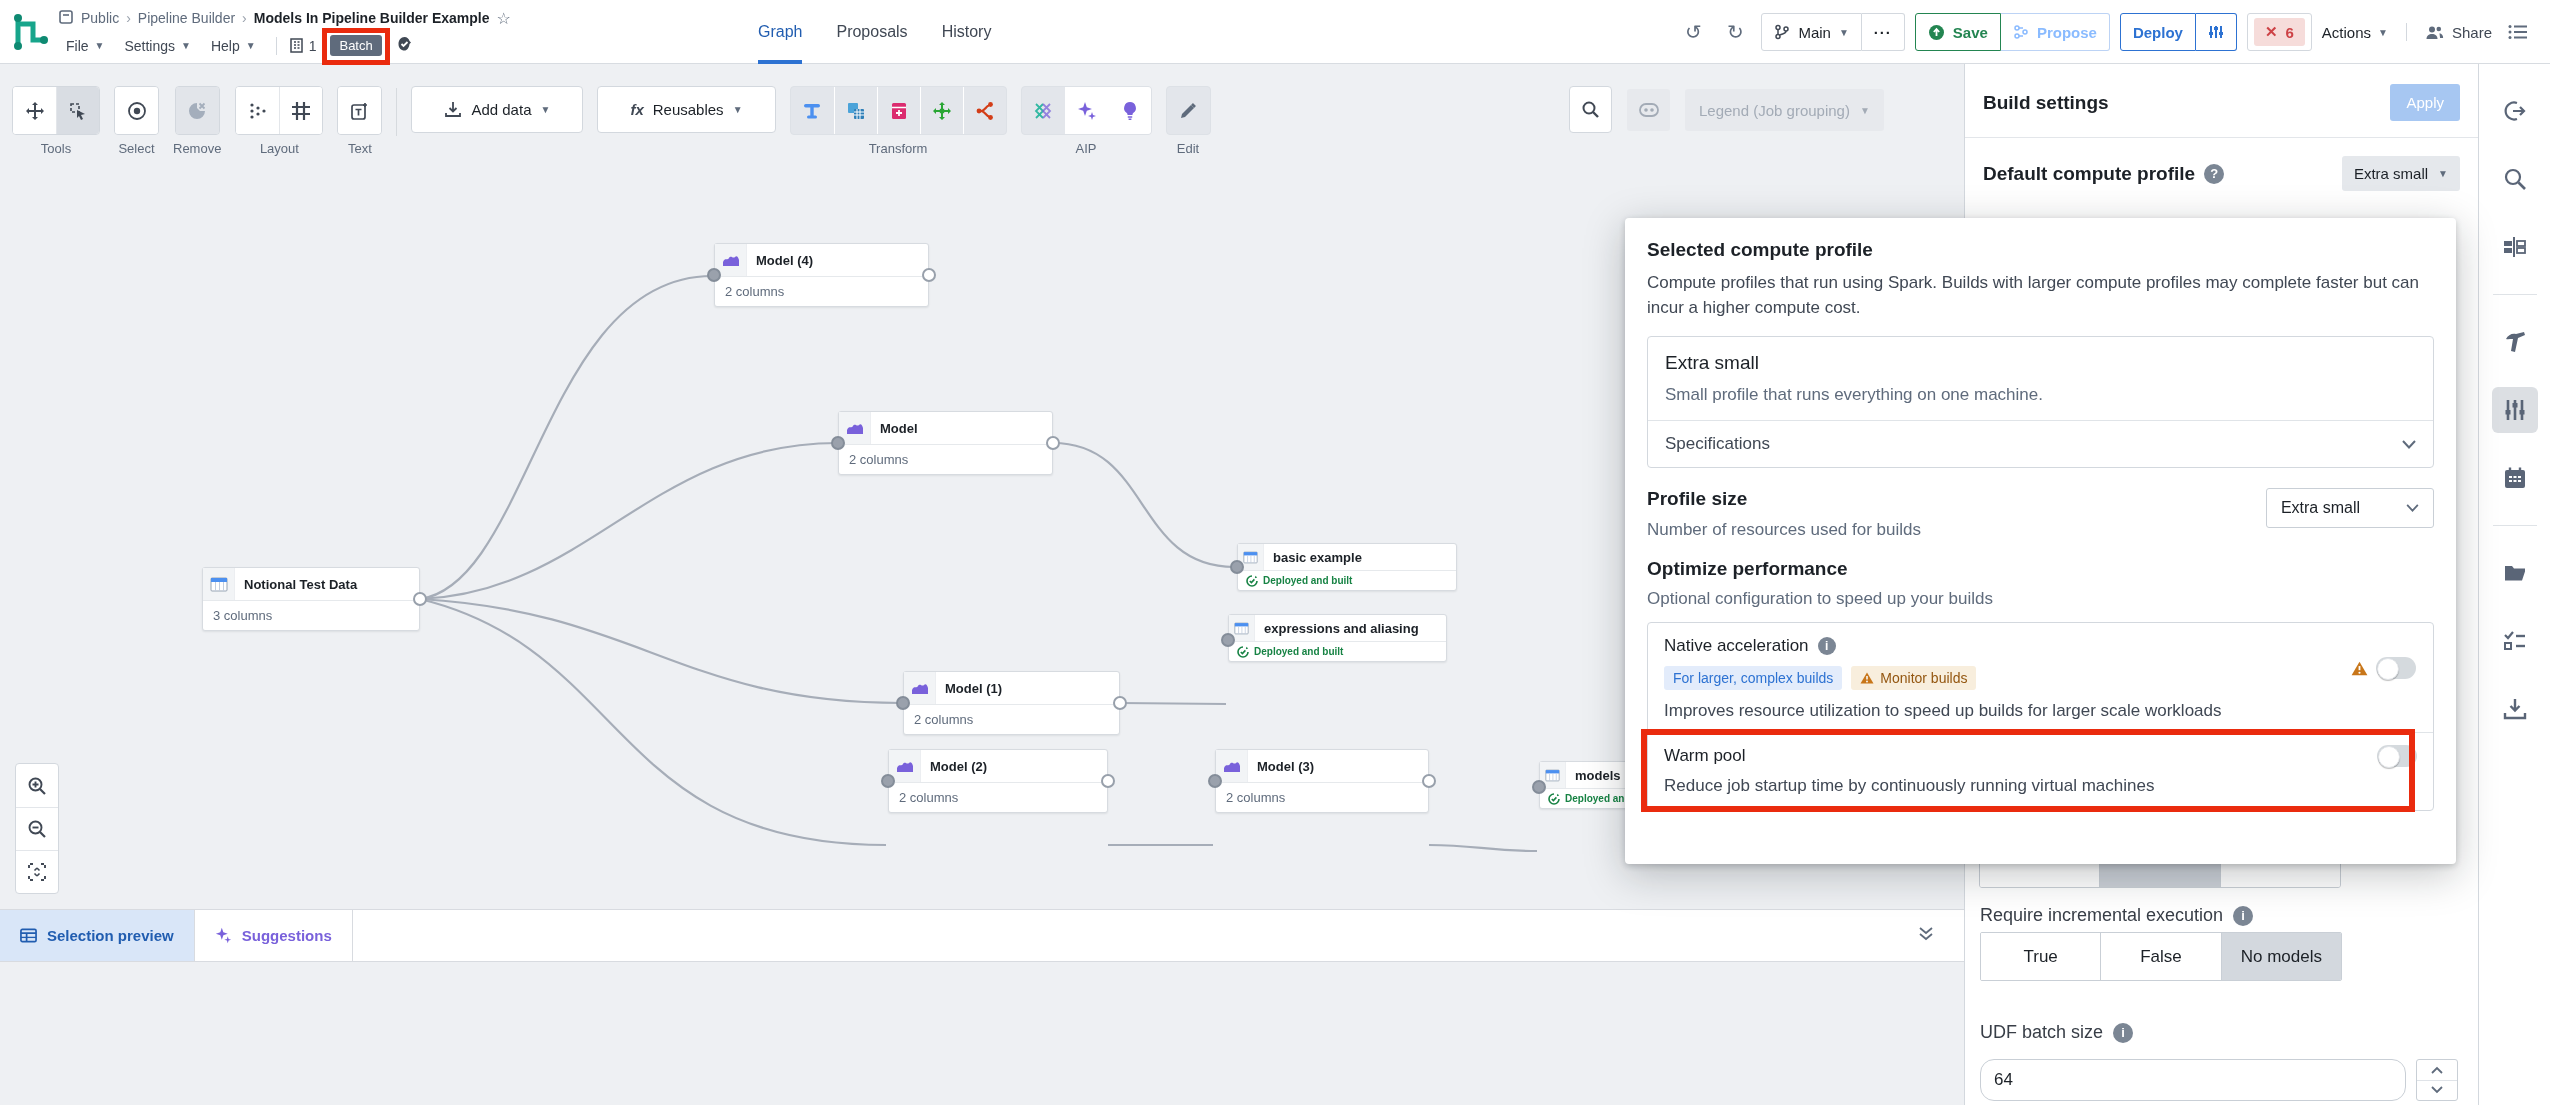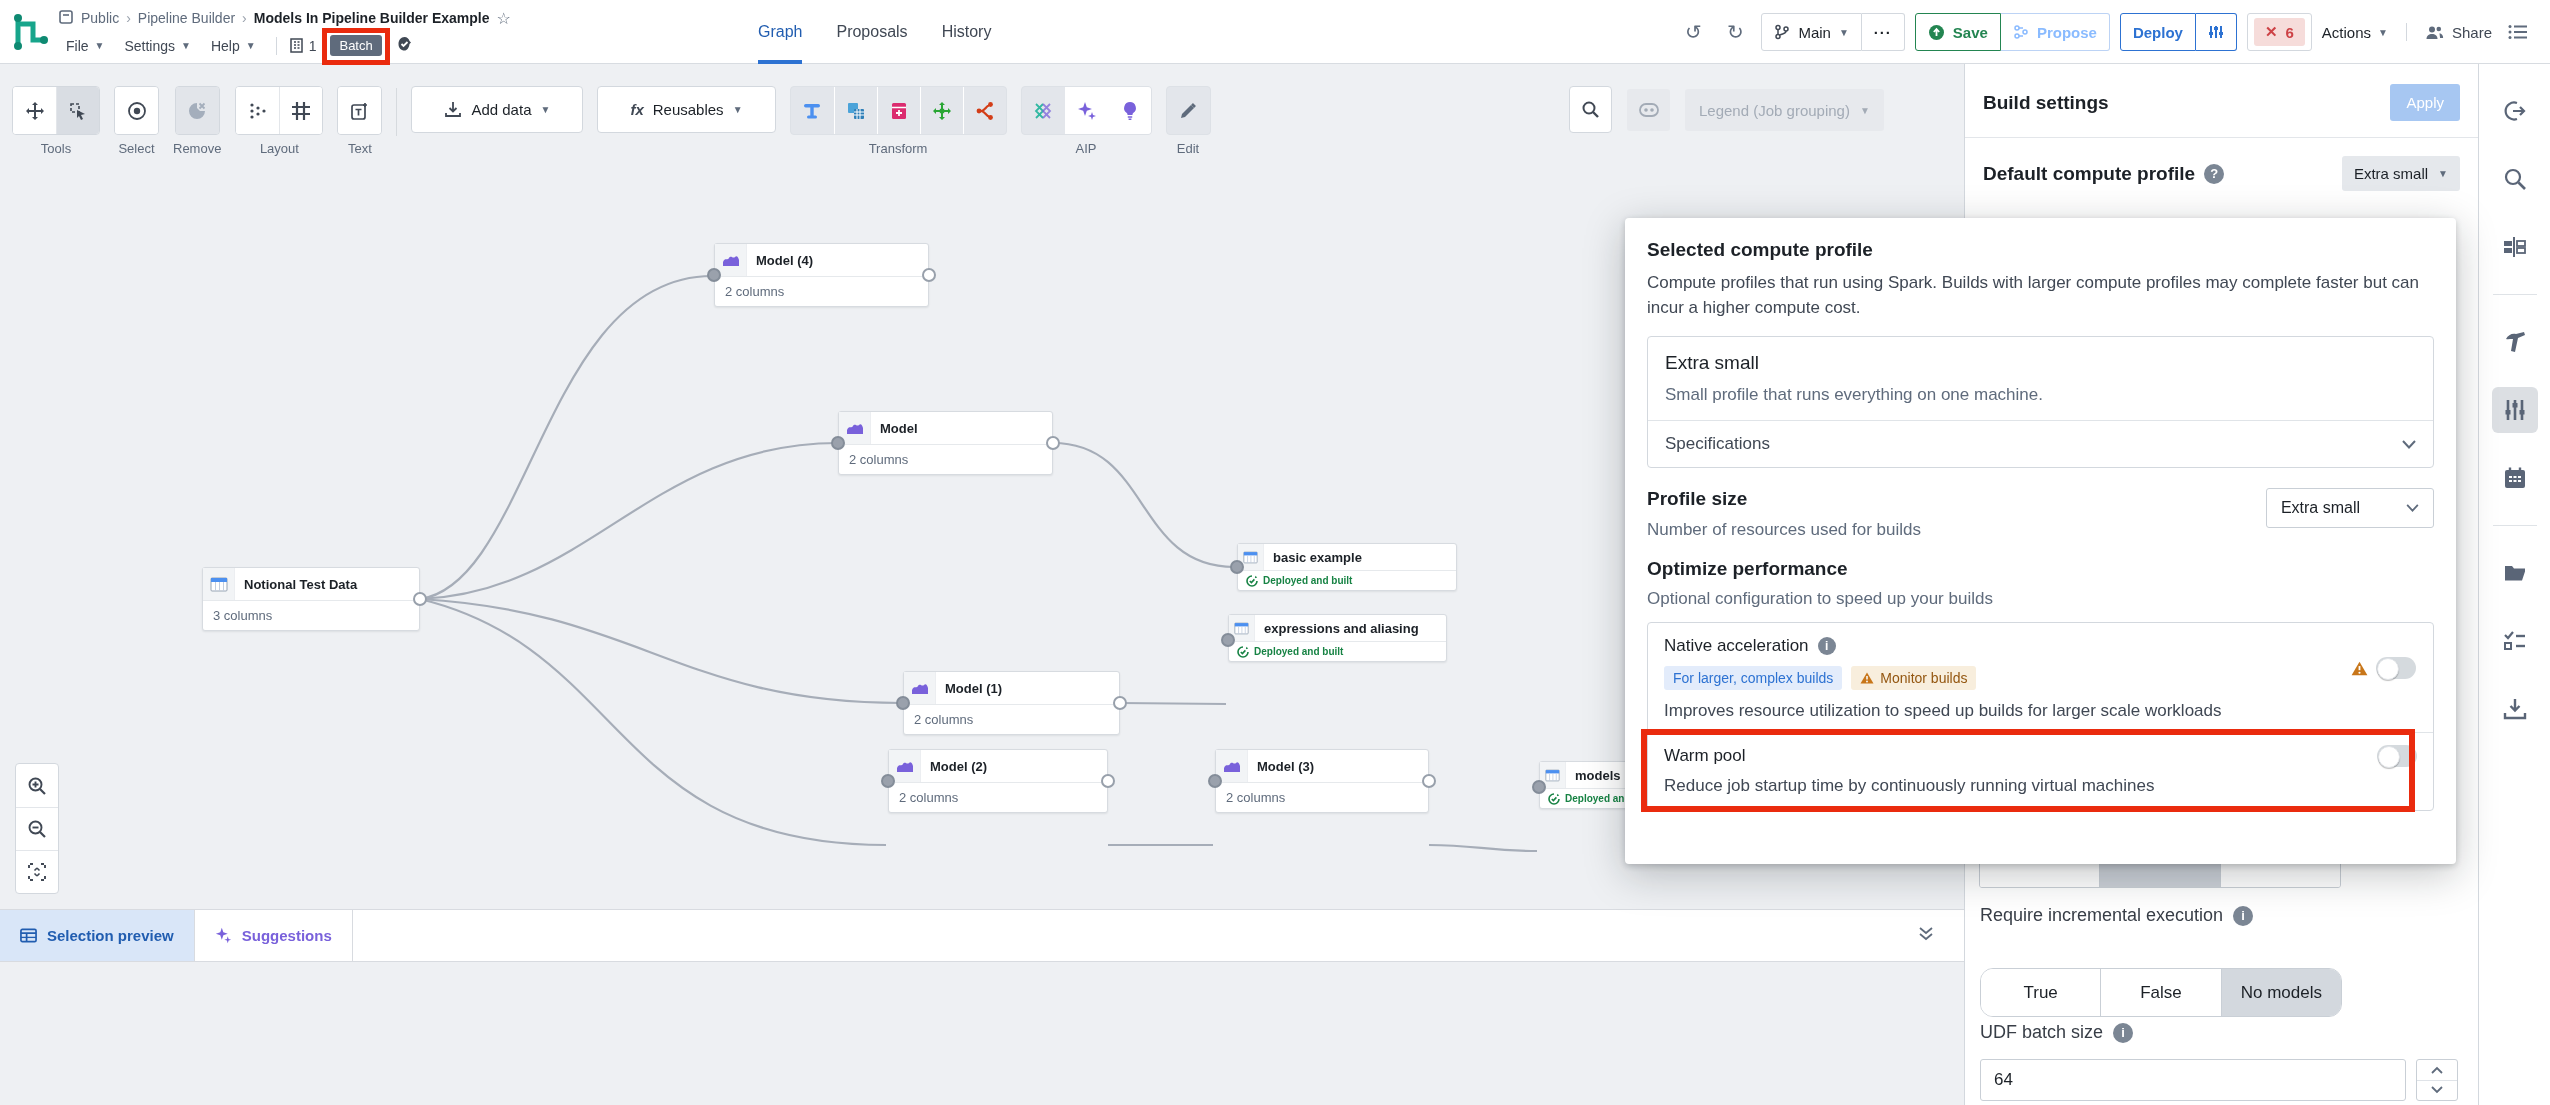--- a/index.html
+++ b/index.html
@@ -100,26 +100,26 @@
   .apply-btn { background:#a7c7f2; color:#fff; font-size:15px; padding:10px 16px; border-radius:3px; border:none; }
   .dcp-row { display:flex; align-items:center; justify-content:space-between; padding:18px 18px; }
   .dcp-label { font-size:19px; font-weight:bold; display:flex; align-items:center; gap:9px; }
   .gray-select { background:#e5e8ec; border:none; border-radius:3px; font-size:15px; color:#1c2127; padding:9px 12px; display:flex; align-items:center; gap:10px; }
   .info-circle { width:20px; height:20px; border-radius:50%; background:#7b8694; color:#fff; font-size:13px; font-weight:bold; display:inline-flex; align-items:center; justify-content:center; }
   .partial-group { position:absolute; left:14px; top:776px; width:362px; height:48px; display:flex; border:1px solid #c9cfd6; border-radius:3px; overflow:hidden; }
   .partial-group .pseg { flex:1; background:#fff; border-left:1px solid #c9cfd6; }
   .partial-group .pseg:first-child { border-left:none; }
   .partial-group .pseg.sel { background:#ccd1d8; }
   .rie-label { position:absolute; left:15px; top:841px; font-size:18px; color:#383e47; display:flex; align-items:center; gap:10px; }
-  .seg3 { position:absolute; left:15px; top:904px; width:362px; height:49px; display:flex; border:1px solid #c9cfd6; border-radius:13px; overflow:hidden; }
+  .seg3 { position:absolute; left:15px; top:868px; width:362px; height:49px; display:flex; border:1px solid #c9cfd6; border-radius:2px; overflow:hidden; }
   .seg3 .opt { flex:1; display:flex; align-items:center; justify-content:center; font-size:17px; color:#1c2127; background:#fff; border-left:1px solid #c9cfd6; }
   .seg3 .opt:first-child { border-left:none; }
   .seg3 .opt.sel { background:#d3d8de; }
   .udf-label { position:absolute; left:15px; top:958px; font-size:18px; color:#383e47; display:flex; align-items:center; gap:10px; }
-  .udf-input { position:absolute; left:15px; top:995px; width:426px; height:42px; border:1px solid #c9cfd6; border-radius:3px; font-size:17px; font-family:"Liberation Sans",sans-serif; color:#1c2127; padding:0 13px; }
+  .udf-input { position:absolute; left:15px; top:995px; width:426px; height:42px; border:1px solid #c9cfd6; border-radius:14px; font-size:17px; font-family:"Liberation Sans",sans-serif; color:#1c2127; padding:0 13px; }
   .stepper { position:absolute; left:451px; top:995px; width:42px; height:42px; display:flex; flex-direction:column; border:1px solid #c9cfd6; border-radius:3px; overflow:hidden; background:#fff; }
   .stepper .step { flex:1; display:flex; align-items:center; justify-content:center; color:#5f6b7c; }
   .stepper .step + .step { border-top:1px solid #dfe3e8; }
 
   
   .popup { position:absolute; left:1625px; top:218px; width:831px; height:646px; background:#fff; border-radius:4px; box-shadow:0 2px 6px rgba(16,22,26,.2), 0 10px 40px rgba(16,22,26,.25); z-index:50; padding:21px 22px; }
   .popup h3 { font-size:19px; color:#1c2127; margin-bottom:10px; }
   .popup .para { font-size:17px; color:#404854; line-height:1.45; margin-bottom:16px; }
   .profile-card { border:1px solid #d3d8de; border-radius:4px; margin-bottom:20px; }
   .profile-card .pc-main { padding:15px 17px; }

